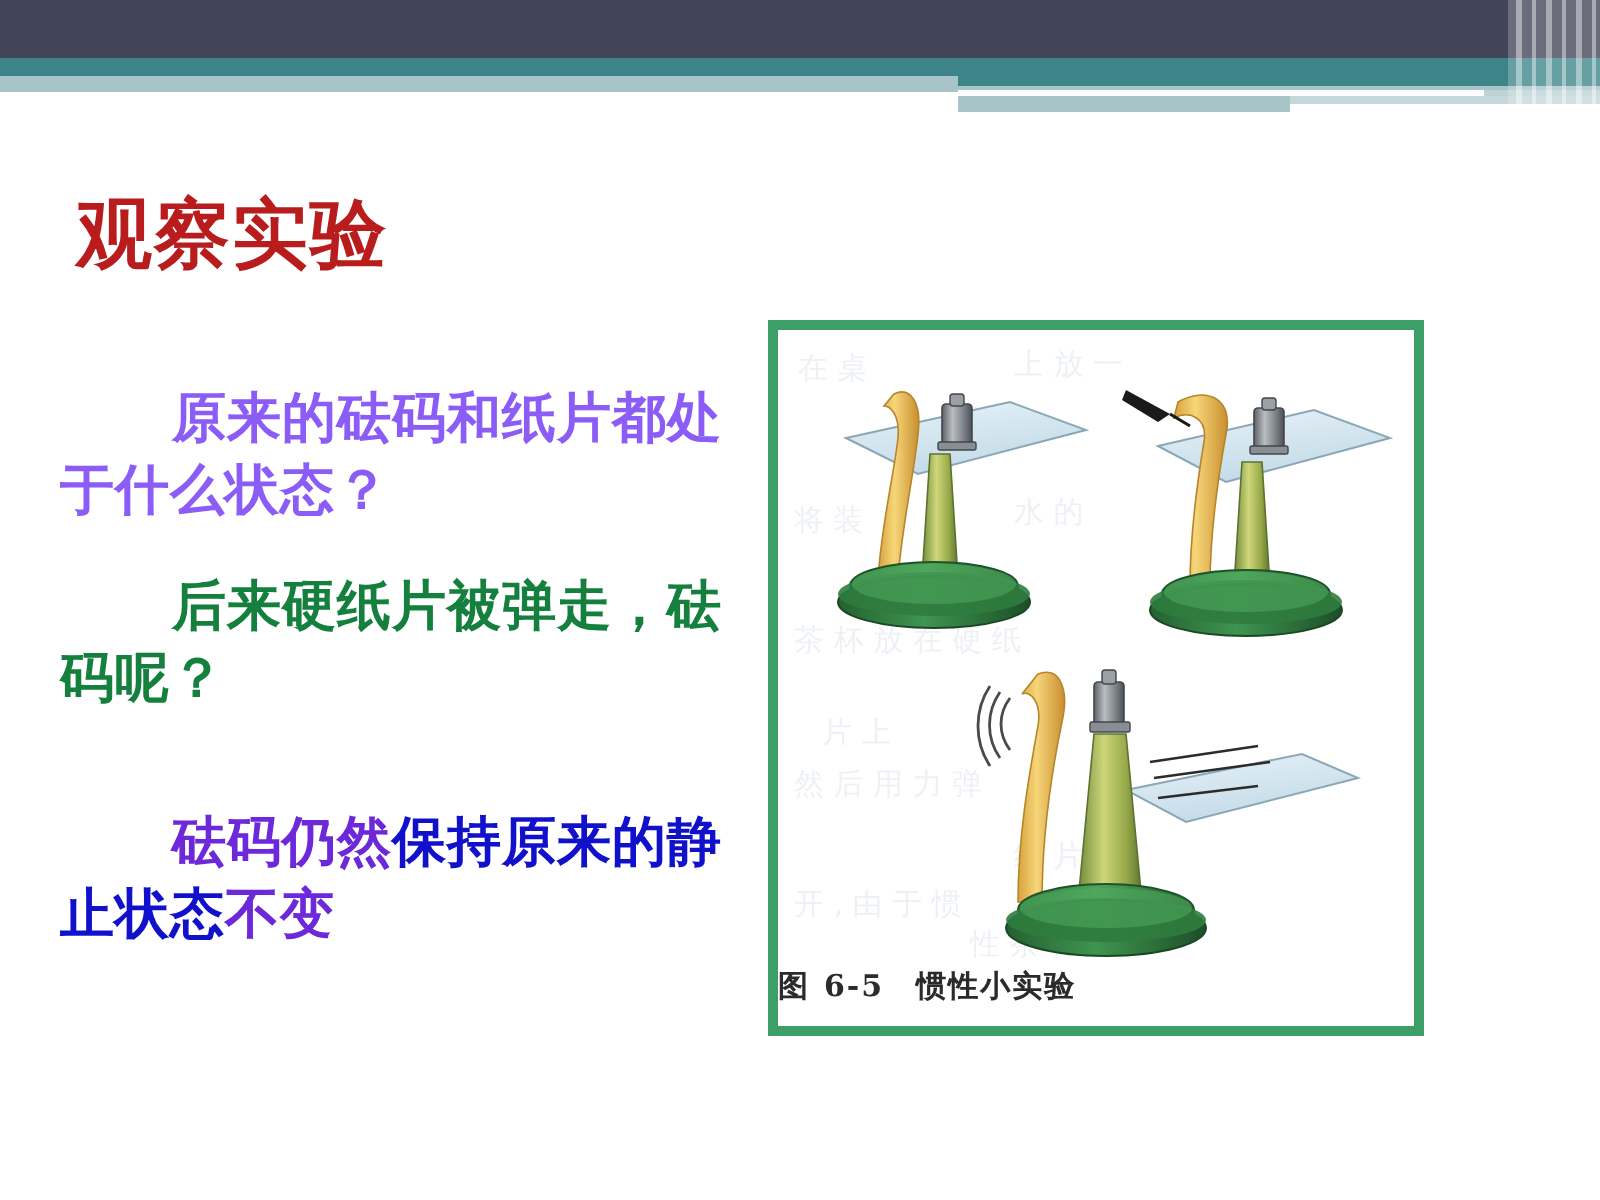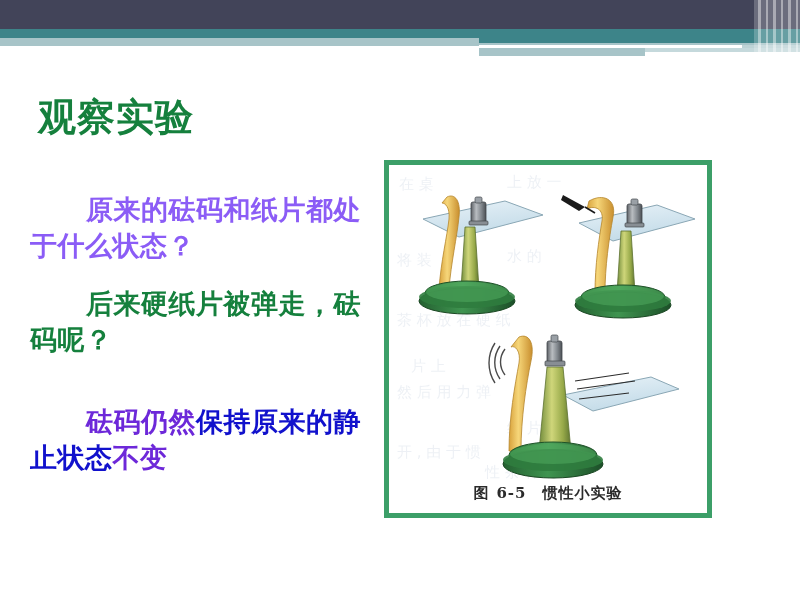--- a/index.html
+++ b/index.html
@@ -126,21 +126,21 @@
     background: rgba(255,255,255,0.22);
   }
 
   
   .slide-title {
     position: absolute;
     left: 38px;
     top: 96px;
     font-size: 38px;
     font-weight: bold;
-    color: #15803d;
+    color: #b91c1c;
     letter-spacing: 1px;
     line-height: 1.15;
     white-space: nowrap;
   }
 
   
   .body-block {
     position: absolute;
     left: 30px;
     width: 345px;
@@ -176,21 +176,21 @@
     width: 318px;
     height: 348px;
   }
   .fig-svg { display: block; }
 
   .fig-caption {
     position: absolute;
     left: 0;
     bottom: 10px;
     width: 318px;
-    text-align: center;
+    text-align: left;
     font-family: "DejaVu Serif", "Liberation Serif", serif;
     font-size: 15px;
     font-weight: bold;
     color: #2b2b2b;
     letter-spacing: 1px;
   }
   .fig-caption .cap-num { margin: 0 7px; font-family: "DejaVu Serif", serif; }
   .fig-caption .cap-txt { margin-left: 9px; }
 </style>
 </head>

